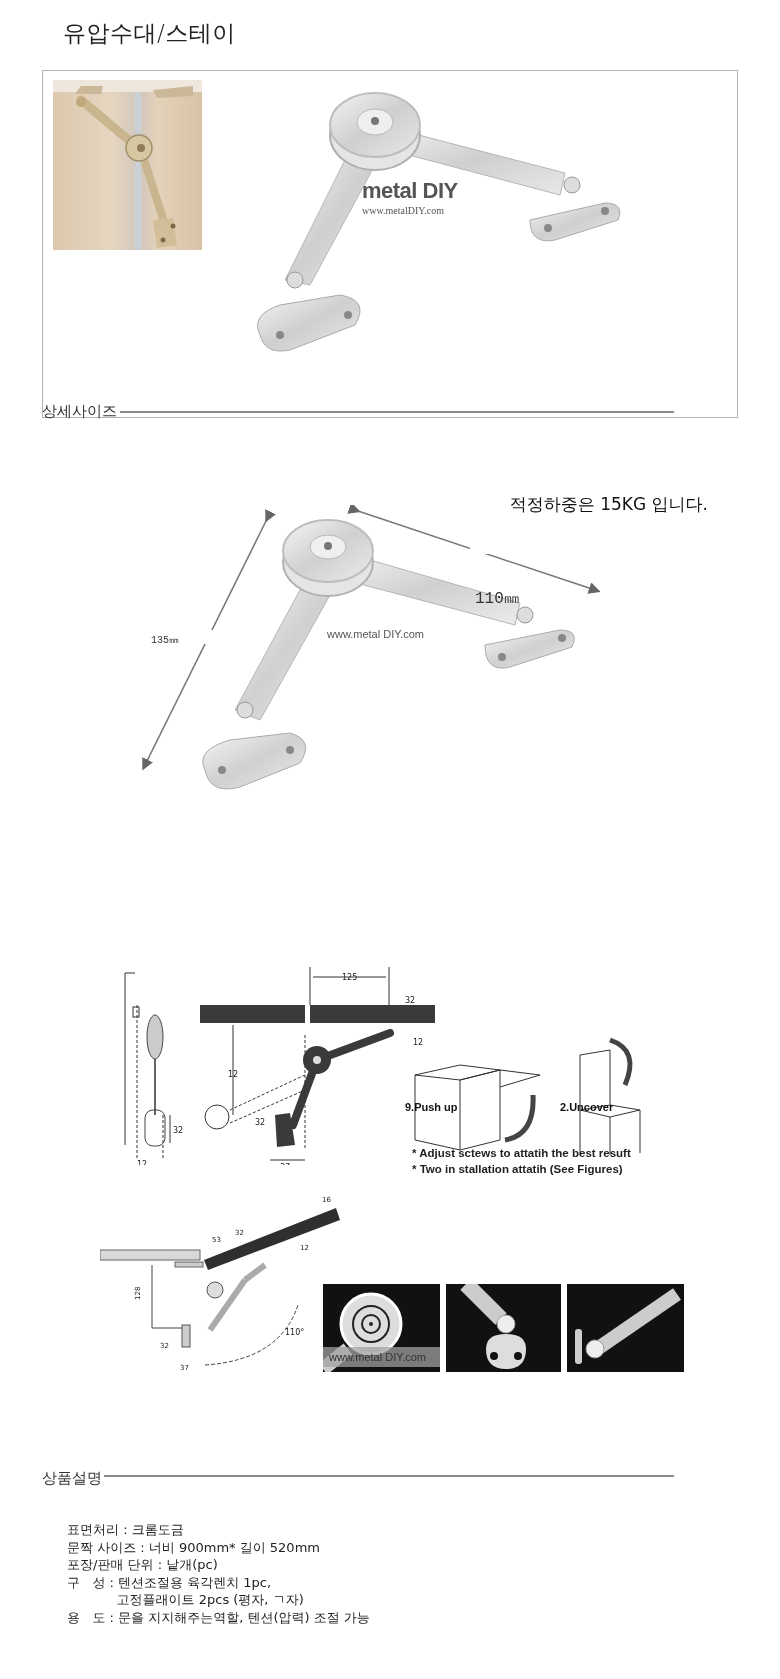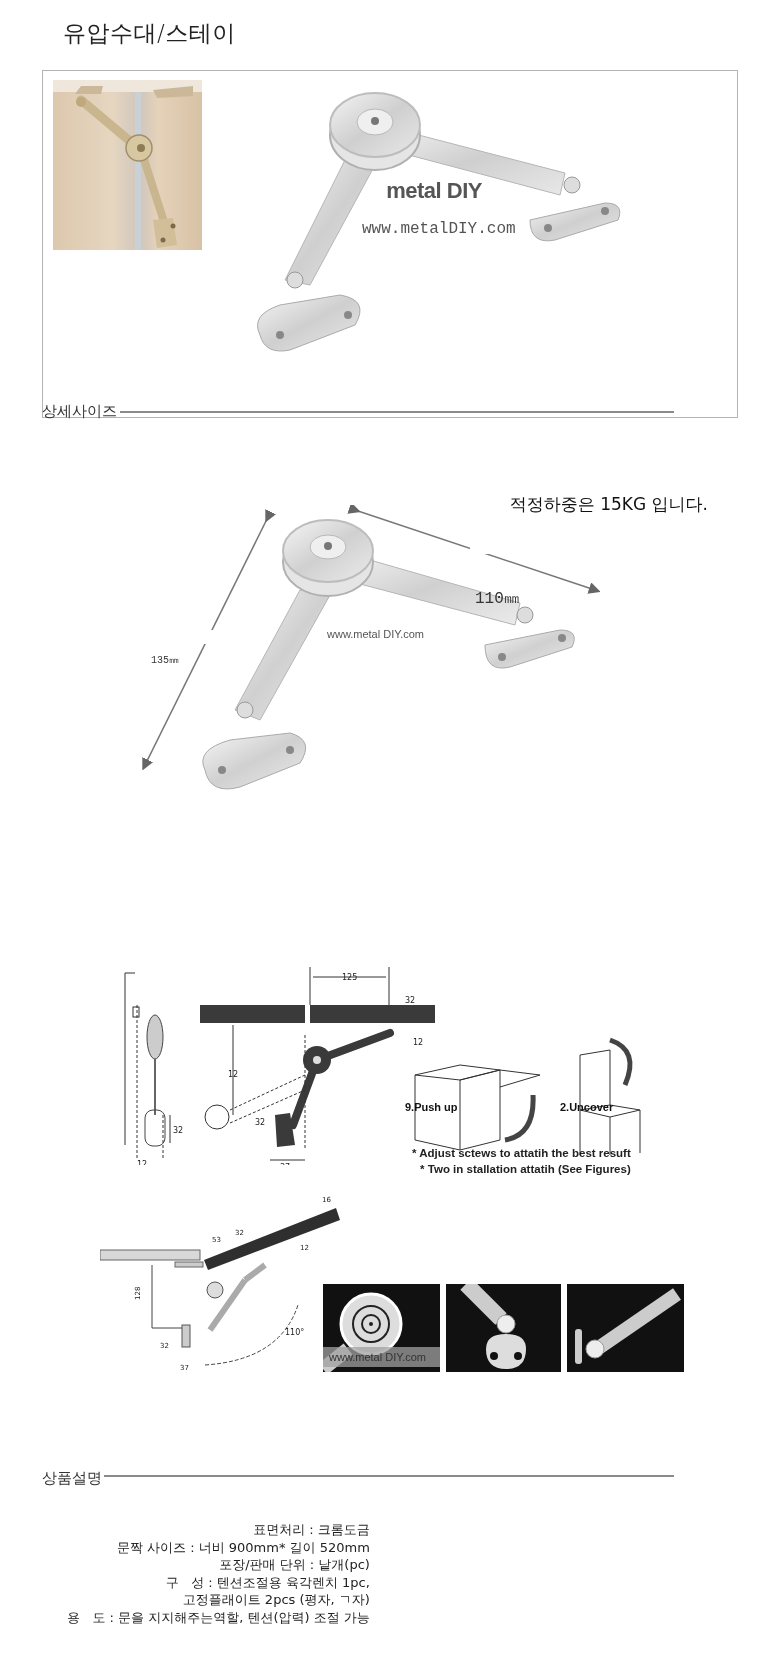--- a/index.html
+++ b/index.html
@@ -1,18 +1,18 @@
 <!DOCTYPE html>
 <html><head>
 <meta charset="utf-8">
 <style>
   html, body { margin: 0; padding: 0; background: #ffffff; }
   body { width: 780px; height: 1679px; position: relative; overflow: hidden;
          font-family: "DejaVu Sans", "Liberation Sans", sans-serif; color: #222; }
-  .abs { position: absolute; text-align: right; }
+  .abs { position: absolute; }
   .title { left: 63px; top: 18px; font-size: 23px; color: #222; letter-spacing: 0.5px; font-weight: 300; }
   .hero-frame { left: 42px; top: 70px; width: 696px; height: 348px; border: 1px solid #b4b4b4; box-sizing: border-box; }
   .inset { left: 53px; top: 80px; width: 149px; height: 170px; background: linear-gradient(90deg,#dcc8ae 0%,#e6d6c0 40%,#cfc6bd 58%,#e4d2ba 70%,#d8c2a6 100%); overflow: hidden; }
   .inset-stripe { position:absolute; left:82px; top:0; width:6px; height:170px; background:#c9d0d6; }
   .section { left: 42px; font-size: 15px; color: #333; }
   .section-line { height: 2px; background: #8a8a8a; }
   .load-text { right: 72px; top: 493px; font-size: 17px; color: #111; }
   .product-svg { position: absolute; }
   .caption { font-family: "Liberation Sans", sans-serif; font-weight: bold; font-size: 11px; color: #111; }
   .note { font-family: "Liberation Sans", sans-serif; font-weight: bold; font-size: 11.5px; color: #222; line-height: 16px; }
@@ -66,21 +66,21 @@
   <ellipse cx="145" cy="40" rx="45" ry="32" fill="url(#metal1)" stroke="#bdbdbd" stroke-width="2"></ellipse>
   <ellipse cx="145" cy="37" rx="18" ry="13" fill="#efefef" stroke="#b8b8b8"></ellipse>
   <circle cx="145" cy="36" r="4" fill="#777"></circle>
 
   <circle cx="65" cy="195" r="8" fill="#ddd" stroke="#999"></circle>
   <circle cx="342" cy="100" r="8" fill="#ddd" stroke="#999"></circle>
 </svg>
 
 <div class="abs" style="left:362px;top:178px;width:120px;">
   <div style="font-family:'Liberation Sans',sans-serif;font-size:22px;color:#555;letter-spacing:-0.5px;font-weight:bold;">metal DIY</div>
-  <div style="font-family:Liberation Mono, monospace;font-size:16px;color:#555;margin-top:16px;">www.metalDIY.com</div>
+  <div style="font-family:Liberation Serif, serif;font-size:10px;color:#555;margin-top:1px;">www.metalDIY.com</div>
 </div>
 
 <div class="abs section" style="top:402px;">상세사이즈</div>
 <div class="abs section-line" style="left:120px;top:411px;width:554px;"></div>
 
 <div class="abs load-text">적정하중은 15KG 입니다.</div>
 
 <svg class="product-svg" style="left:140px;top:505px" width="460" height="330" viewBox="0 0 460 330">
   <defs>
     <linearGradient id="metal2" x1="0" y1="0" x2="1" y2="1">
@@ -108,21 +108,21 @@
   <polygon points="160,85 190,90 120,215 95,205" fill="url(#metal2)" stroke="#b5b5b5"></polygon>
   <polygon points="195,45 205,75 375,120 380,98" fill="url(#metal2)" stroke="#b5b5b5"></polygon>
 
   <ellipse cx="188" cy="57" rx="45" ry="34" fill="#e5e5e5" stroke="#b0b0b0" stroke-width="2"></ellipse>
   <ellipse cx="188" cy="46" rx="45" ry="31" fill="url(#metal2)" stroke="#bdbdbd" stroke-width="2"></ellipse>
   <ellipse cx="188" cy="42" rx="18" ry="12" fill="#efefef" stroke="#b8b8b8"></ellipse>
   <circle cx="188" cy="41" r="4" fill="#777"></circle>
   <circle cx="105" cy="205" r="8" fill="#ddd" stroke="#999"></circle>
   <circle cx="385" cy="110" r="8" fill="#ddd" stroke="#999"></circle>
 </svg>
-<div class="abs" style="left:151px;top:633px;font-size:10px;color:#333;font-family:'Liberation Mono',monospace;margin-top:20px;">135㎜</div>
+<div class="abs" style="left:151px;top:633px;font-size:10px;color:#333;font-family:'Liberation Mono',monospace;">135㎜</div>
 <div class="abs" style="left:475px;top:588px;font-size:16px;color:#333;font-family:'Liberation Mono',monospace;">110㎜</div>
 <div class="abs" style="left:327px;top:628px;font-size:11px;color:#555;font-family:'Liberation Sans',sans-serif;background:rgba(255,255,255,0.6);">www.metal DIY.com</div>
 
 <svg class="product-svg" style="left:105px;top:945px" width="330" height="220" viewBox="0 0 330 220">
 
   <line x1="20" y1="28" x2="20" y2="200" stroke="#333" stroke-width="1"></line>
   <line x1="20" y1="28" x2="30" y2="28" stroke="#333"></line>
   <rect x="28" y="62" width="6" height="10" fill="none" stroke="#333"></rect>
   <ellipse cx="50" cy="92" rx="8" ry="22" fill="#ccc" stroke="#444"></ellipse>
   <line x1="50" y1="114" x2="50" y2="170" stroke="#666" stroke-width="2"></line>

